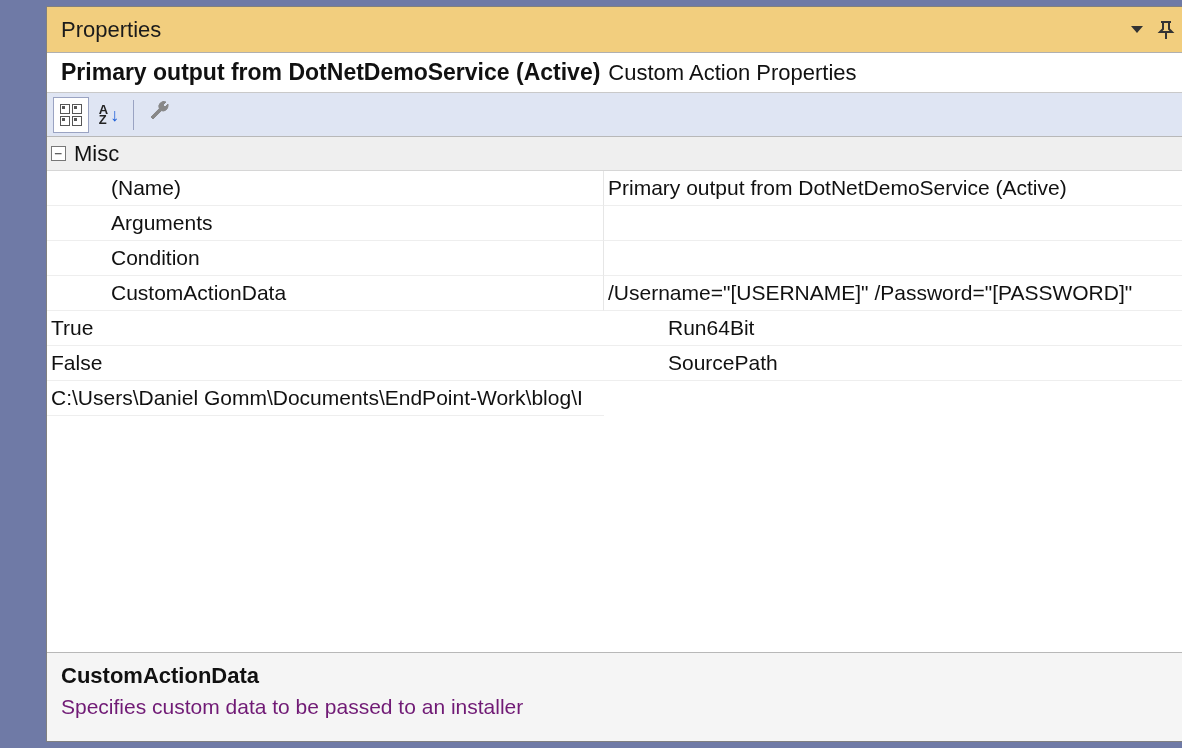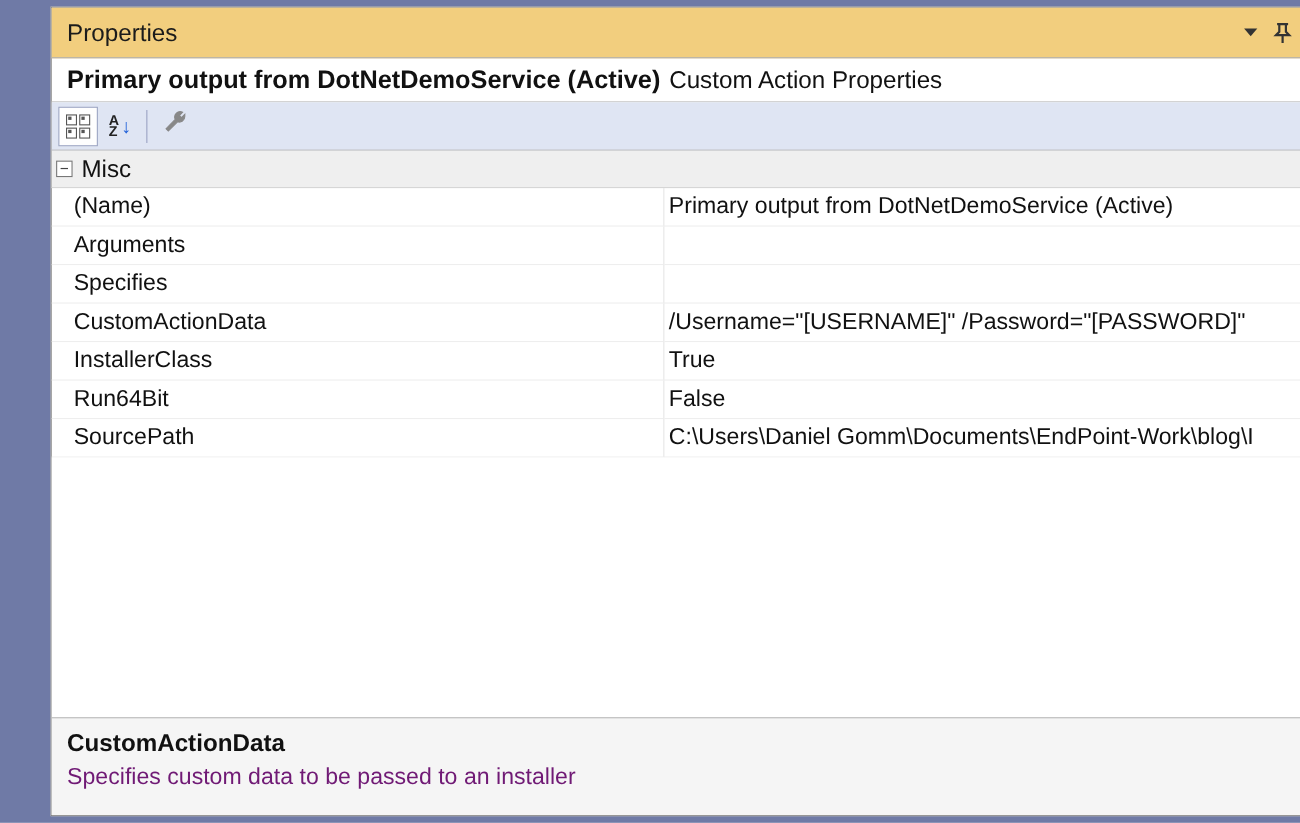--- a/index.html
+++ b/index.html
@@ -113,21 +113,21 @@
     grid-template-columns: 557px 1fr;
   }
   .pname, .pval {
     height:35px;
     display:flex;align-items:center;
     font-size:21px;
     color:#111;
     border-bottom:1px solid #eee;
     overflow:hidden;white-space:nowrap;text-overflow:clip;
   }
-  .pname { padding-left:20px; border-right:1px solid #e6e6e6; }
+  .pname { padding-left:64px; border-right:1px solid #e6e6e6; }
   .pval  { padding-left:4px; }
 
   
   .spacer{ flex:1 1 auto; background:#fff; }
 
   
   .desc {
     border-top:1px solid #b8b8b8;
     background:#f5f5f5;
     padding:10px 14px 22px 14px;
@@ -197,25 +197,24 @@
   <div class="cat-row">
     <span class="collapse-box">−</span>
     <span class="cat-name">Misc</span>
   </div>
 
   <div class="grid" id="prop-grid">
       <div class="pname row-disabled">(Name)</div>
       <div class="pval row-disabled">Primary output from DotNetDemoService (Active)</div>
       <div class="pname">Arguments</div>
       <div class="pval"></div>
-      <div class="pname">Specifies</div>
+      <div class="pname">Condition</div>
       <div class="pval"></div>
       <div class="pname row-selected">CustomActionData</div>
       <div class="pval row-selected">/Username="[USERNAME]" /Password="[PASSWORD]"</div>
-      <div class="pname">InstallerClass</div>
       <div class="pval">True</div>
       <div class="pname">Run64Bit</div>
       <div class="pval">False</div>
       <div class="pname row-disabled">SourcePath</div>
       <div class="pval row-disabled">C:\Users\Daniel Gomm\Documents\EndPoint-Work\blog\I</div>
     </div>
 
   <div class="spacer"></div>
 
   <div class="desc">

